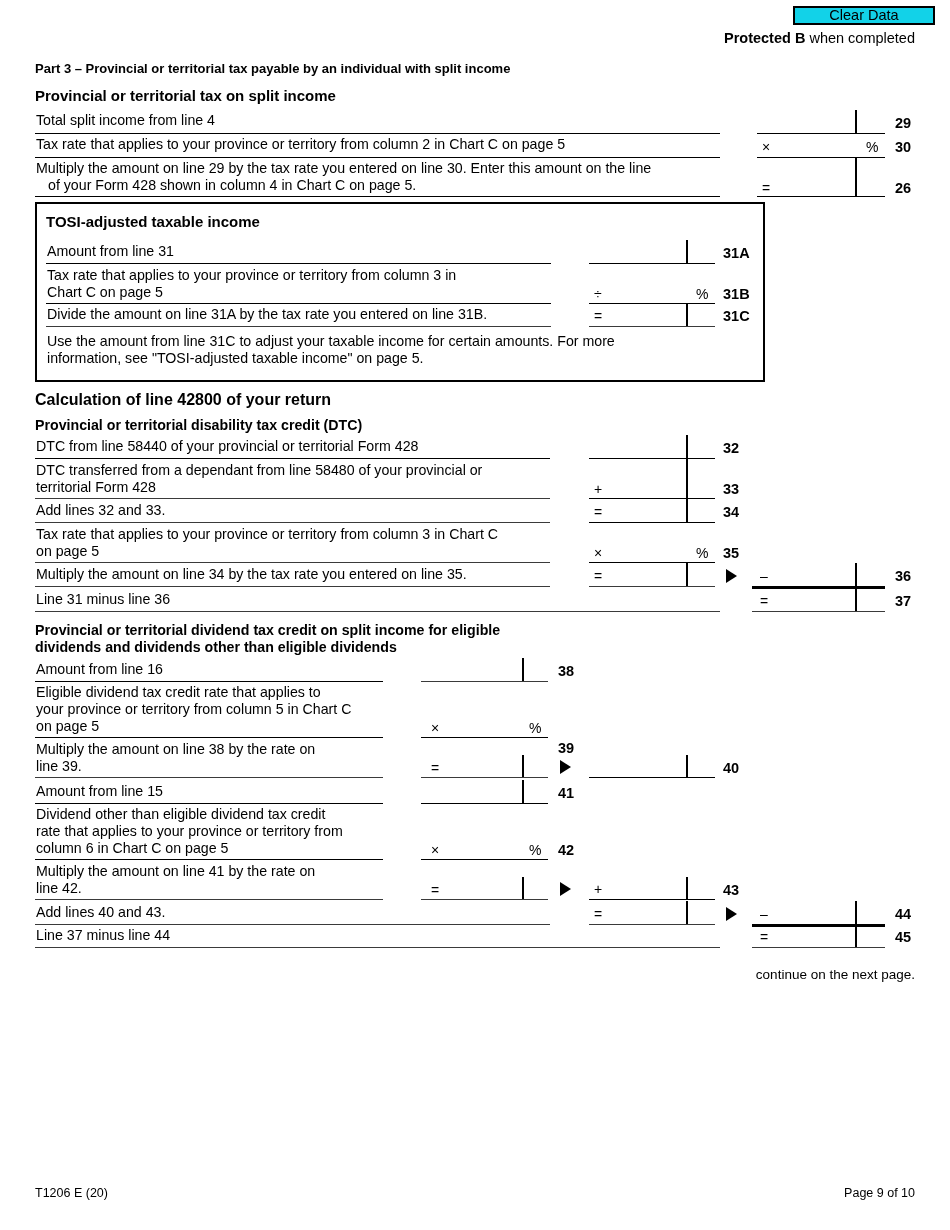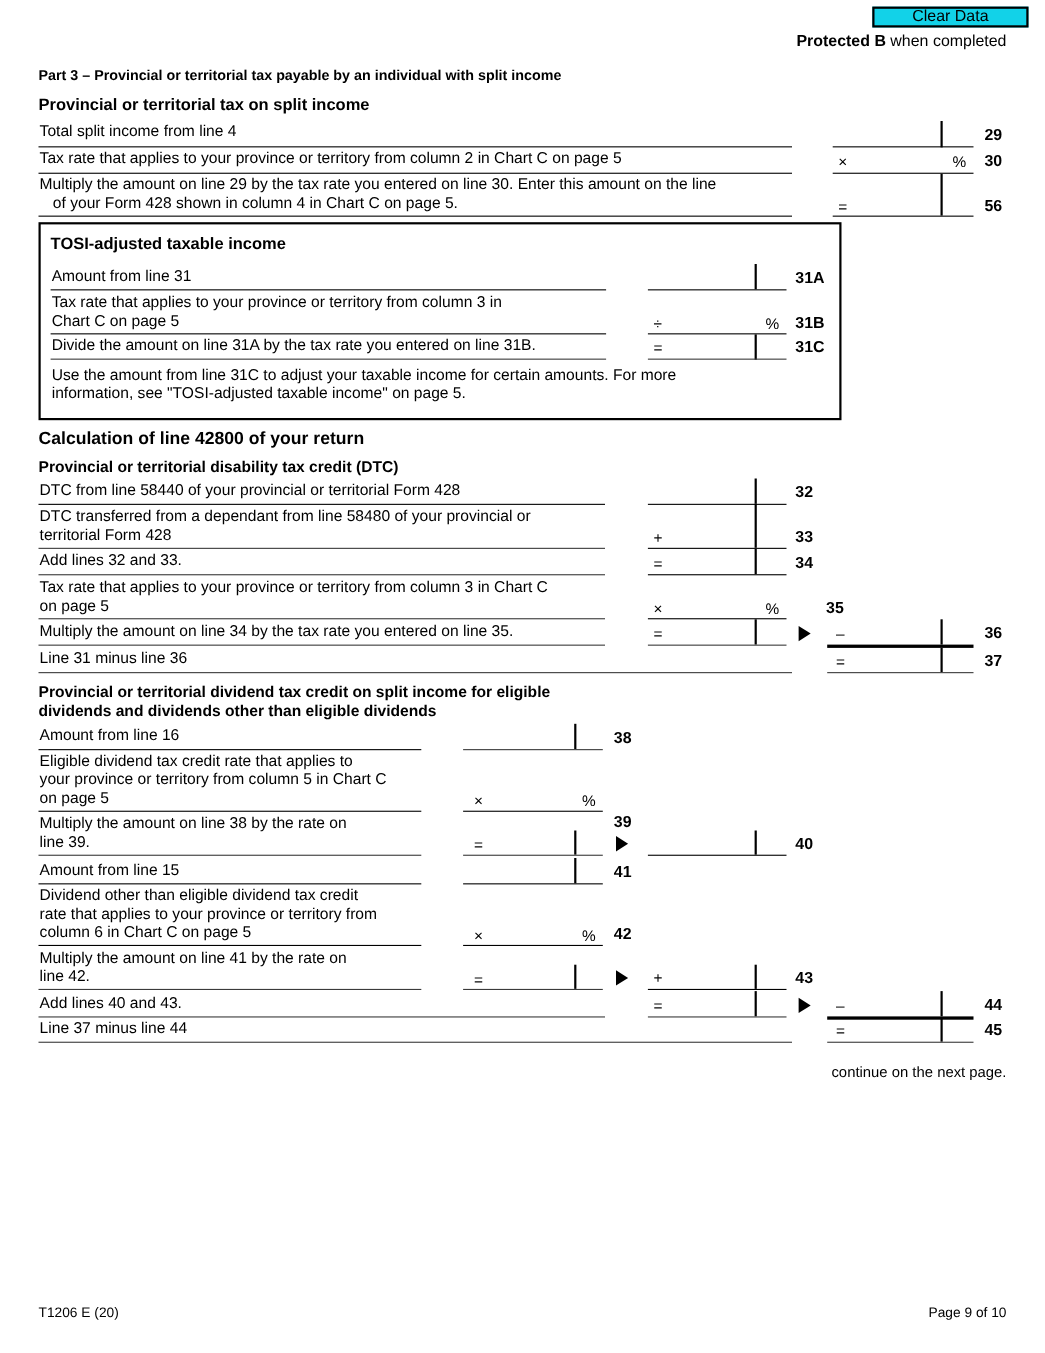--- a/index.html
+++ b/index.html
@@ -82,21 +82,21 @@
   <div class="pct" style="left:866px;top:139px;">%</div>
   <div class="rule dark" style="left:757px;top:157px;width:128px;"></div>
   <div class="lnum" style="left:895px;top:139px;">30</div>
 
   <div class="lbl" style="left:36px;top:160px;">Multiply the amount on line 29 by the tax rate you entered on line 30. Enter this amount on the line</div>
   <div class="lbl" style="left:48px;top:177px;">of your Form 428 shown in column 4 in Chart C on page 5.</div>
   <div class="rule dark" style="left:35px;top:196px;width:685px;"></div>
   <div class="op" style="left:762px;top:180px;">=</div>
   <div class="tick" style="left:855px;top:158px;height:38px;"></div>
   <div class="rule dark" style="left:757px;top:196px;width:128px;"></div>
-  <div class="lnum" style="left:895px;top:180px;">56</div>
+  <div class="lnum" style="left:895px;top:180px;">26</div>
 
   <div class="tosi-box"></div>
   <div class="h-sub" style="left:46px;top:213px;">TOSI-adjusted taxable income</div>
 
   <div class="lbl" style="left:47px;top:243px;">Amount from line 31</div>
   <div class="rule dark" style="left:46px;top:263px;width:505px;"></div>
   <div class="tick" style="left:686px;top:240px;height:23px;"></div>
   <div class="rule dark" style="left:589px;top:263px;width:126px;"></div>
   <div class="lnum" style="left:723px;top:245px;">31A</div>
 
@@ -141,21 +141,21 @@
   <div class="tick" style="left:686px;top:499px;height:23px;"></div>
   <div class="rule dark" style="left:589px;top:522px;width:126px;"></div>
   <div class="lnum" style="left:723px;top:504px;">34</div>
 
   <div class="lbl" style="left:36px;top:526px;">Tax rate that applies to your province or territory from column 3 in Chart C</div>
   <div class="lbl" style="left:36px;top:543px;">on page 5</div>
   <div class="rule" style="left:35px;top:562px;width:515px;"></div>
   <div class="op" style="left:594px;top:545px;">×</div>
   <div class="pct" style="left:696px;top:545px;">%</div>
   <div class="rule dark" style="left:589px;top:562px;width:126px;"></div>
-  <div class="lnum" style="left:723px;top:545px;margin-left:28px;">35</div>
+  <div class="lnum" style="left:723px;top:545px;">35</div>
 
   <div class="lbl" style="left:36px;top:566px;">Multiply the amount on line 34 by the tax rate you entered on line 35.</div>
   <div class="rule" style="left:35px;top:586px;width:515px;"></div>
   <div class="op" style="left:594px;top:568px;">=</div>
   <div class="tick" style="left:686px;top:563px;height:23px;"></div>
   <div class="rule" style="left:589px;top:586px;width:126px;"></div>
   <div class="arrow" style="left:726px;top:569px;"></div>
   <div class="op" style="left:760px;top:568px;">–</div>
   <div class="tick" style="left:855px;top:563px;height:23px;"></div>
   <div class="rule thick" style="left:752px;top:586px;width:133px;"></div>

